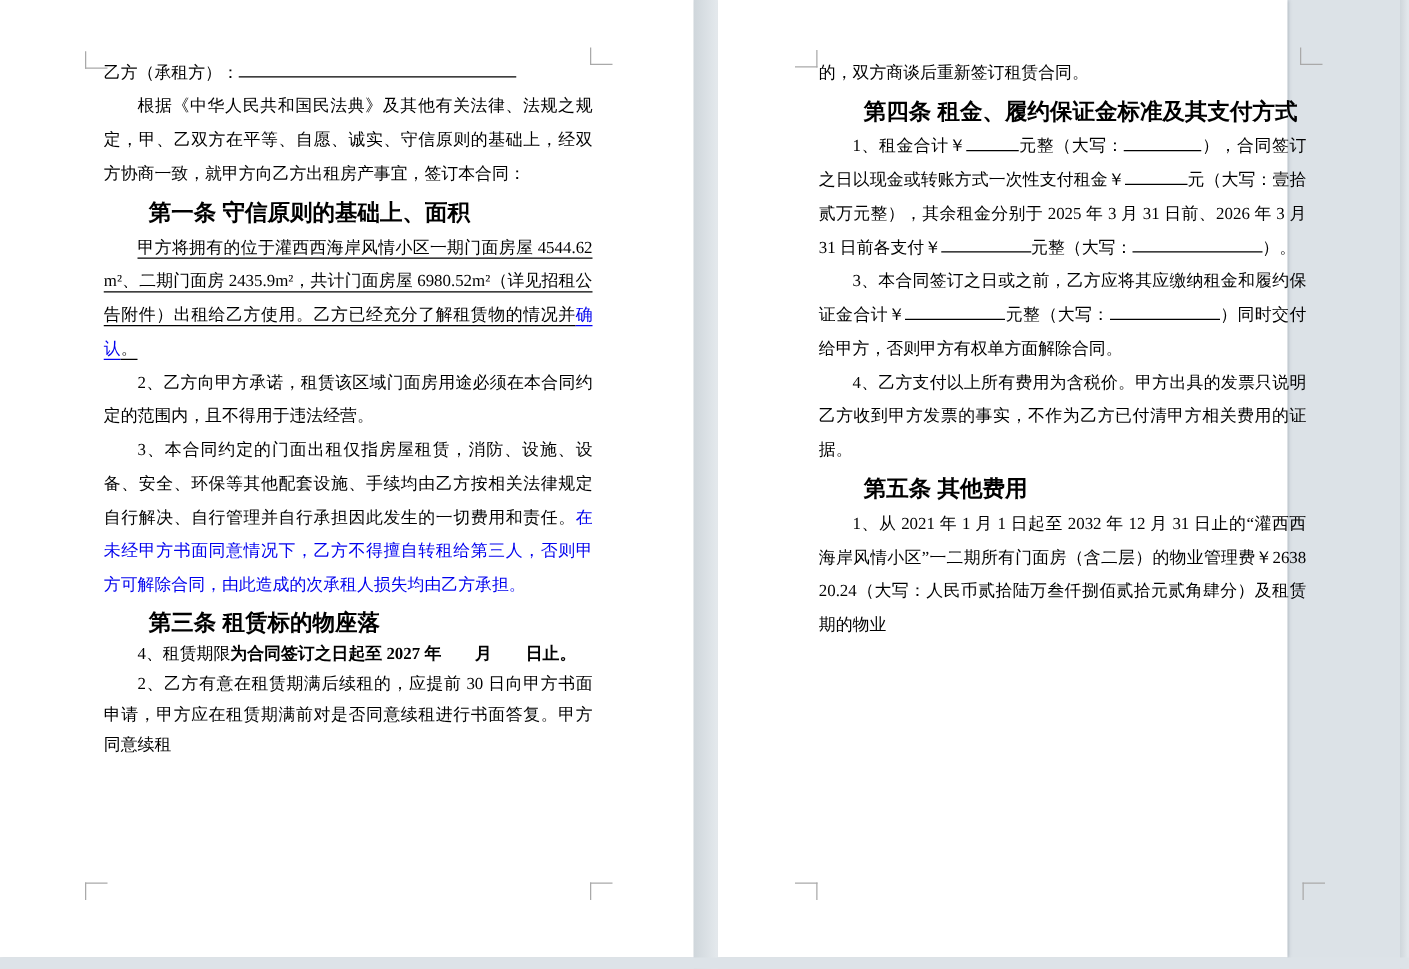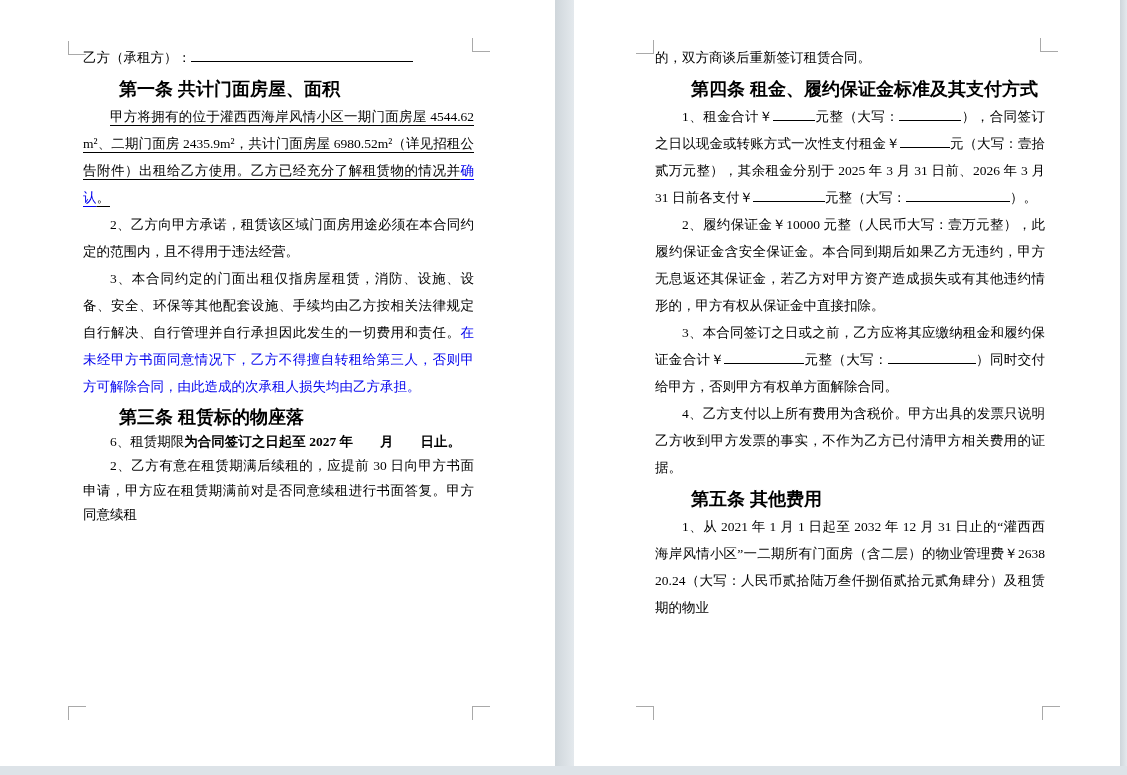--- a/index.html
+++ b/index.html
@@ -4,24 +4,23 @@
 <style>
   html,body{margin:0;padding:0;}
   body{
     width:1127px;height:775px;overflow:hidden;position:relative;
     background:#dce2e7;
     font-family:"Liberation Serif","DejaVu Serif",serif;
   }
   .page{
     position:absolute;top:0;height:766px;background:#ffffff;
     box-shadow:0 0 3px rgba(90,105,120,.45);
-    padding-left:48px;
   }
   #page1{left:0;width:555px;}
-  #page2{left:574px;width:534px;}
+  #page2{left:574px;width:456px;}
   .content{position:absolute;top:44px;font-size:13.5px;color:#000;}
   #page1 .content{left:83px;width:391px;}
   #page2 .content{left:81px;width:390px;}
   .para{
     margin:0;text-align:justify;text-indent:2em;line-height:27px;
     word-break:break-all;
   }
   .noindent{text-indent:0;}
   .heading{font-weight:bold;margin-top:5px;font-family:"Liberation Sans","DejaVu Sans",sans-serif;font-size:18px;}
   .tight{line-height:24.5px;}
@@ -46,40 +45,40 @@
 </head>
 <body>
 
 <div class="page" id="page1">
   <div class="mark bl-corner" style="left:68px;top:41px;"></div>
   <div class="mark bl-corner" style="left:472px;top:38px;"></div>
   <div class="mark tl-corner" style="left:68px;top:706px;"></div>
   <div class="mark tl-corner" style="left:472px;top:706px;"></div>
   <div class="content">
       <p class="para noindent"><span>乙方（承租方）：</span><span class="blank" style="width: 222px;"></span></p>
-      <p class="para heading"><span>第一条 共计门面房屋、面积</span></p>
+      <p class="para"><span>根据《中华人民共和国民法典》及其他有关法律、法规之规定，甲、乙双方在平等、自愿、诚实、守信原则的基础上，经双方协商一致，就甲方向乙方出租房产事宜，签订本合同：</span></p>
+      <p class="para heading"><span>第一条 守信原则的基础上、面积</span></p>
       <p class="para"><span class="u">甲方将拥有的位于灌西西海岸风情小区一期门面房屋 4544.62m²、二期门面房 2435.9m²，共计门面房屋 6980.52m²（详见招租公告附件）出租给乙方使用。乙方已经充分了解租赁物的情况并</span><span class="blue u">确认</span><span class="u">。</span></p>
       <p class="para"><span>2、乙方向甲方承诺，租赁该区域门面房用途必须在本合同约定的范围内，且不得用于违法经营。</span></p>
       <p class="para"><span>3、本合同约定的门面出租仅指房屋租赁，消防、设施、设备、安全、环保等其他配套设施、手续均由乙方按相关法律规定自行解决、自行管理并自行承担因此发生的一切费用和责任。</span><span class="blue">在未经甲方书面同意情况下，乙方不得擅自转租给第三人，否则甲方可解除合同，由此造成的次承租人损失均由乙方承担。</span></p>
       <p class="para heading tight"><span>第三条 租赁标的物座落</span></p>
-      <p class="para tight"><span>6、租赁期限</span><span class="b">为合同签订之日起至 2027 年　　月　　日止。</span></p>
+      <p class="para tight"><span>4、租赁期限</span><span class="b">为合同签订之日起至 2027 年　　月　　日止。</span></p>
       <p class="para tight"><span>2、乙方有意在租赁期满后续租的，应提前 30 日向甲方书面申请，甲方应在租赁期满前对是否同意续租进行书面答复。甲方同意续租</span></p>
     </div>
 </div>
 
 <div class="page" id="page2">
   <div class="mark br-corner" style="left:62px;top:40px;"></div>
   <div class="mark bl-corner" style="left:466px;top:38px;"></div>
   <div class="mark tr-corner" style="left:62px;top:706px;"></div>
   <div class="mark tl-corner" style="left:468px;top:706px;"></div>
   <div class="content">
       <p class="para noindent"><span>的，双方商谈后重新签订租赁合同。</span></p>
       <p class="para heading"><span>第四条 租金、履约保证金标准及其支付方式</span></p>
       <p class="para"><span>1、租金合计￥</span><span class="blank" style="width: 42px;"></span><span>元整（大写：</span><span class="blank" style="width: 62px;"></span><span>），合同签订之日以现金或转账方式一次性支付租金￥</span><span class="blank" style="width: 50px;"></span><span>元（大写：壹拾贰万元整），其余租金分别于 2025 年 3 月 31 日前、2026 年 3 月 31 日前各支付￥</span><span class="blank" style="width: 72px;"></span><span>元整（大写：</span><span class="blank" style="width: 104px;"></span><span>）。</span></p>
-      <p class="para"><span>2、履约保证金￥10000 元整（人民币大写：壹万元整），此履约保证金含安全保证金。本合同到期后如果乙方无违约，甲方无息返还其保证金，若乙方对甲方资产造成损失或有其他违约情形的，甲方有权从保证金中直接扣除。</span></p>
       <p class="para"><span>3、本合同签订之日或之前，乙方应将其应缴纳租金和履约保证金合计￥</span><span class="blank" style="width: 80px;"></span><span>元整（大写：</span><span class="blank" style="width: 88px;"></span><span>）同时交付给甲方，否则甲方有权单方面解除合同。</span></p>
       <p class="para"><span>4、乙方支付以上所有费用为含税价。甲方出具的发票只说明乙方收到甲方发票的事实，不作为乙方已付清甲方相关费用的证据。</span></p>
       <p class="para heading"><span>第五条 其他费用</span></p>
       <p class="para"><span>1、从 2021 年 1 月 1 日起至 2032 年 12 月 31 日止的“灌西西海岸风情小区”一二期所有门面房（含二层）的物业管理费￥263820.24（大写：人民币贰拾陆万叁仟捌佰贰拾元贰角肆分）及租赁期的物业</span></p>
     </div>
 </div>
 
 <div class="gap" id="gap-middle"></div>
 <div class="gap" id="gap-right"></div>
 <div id="gap-bottom"></div>

